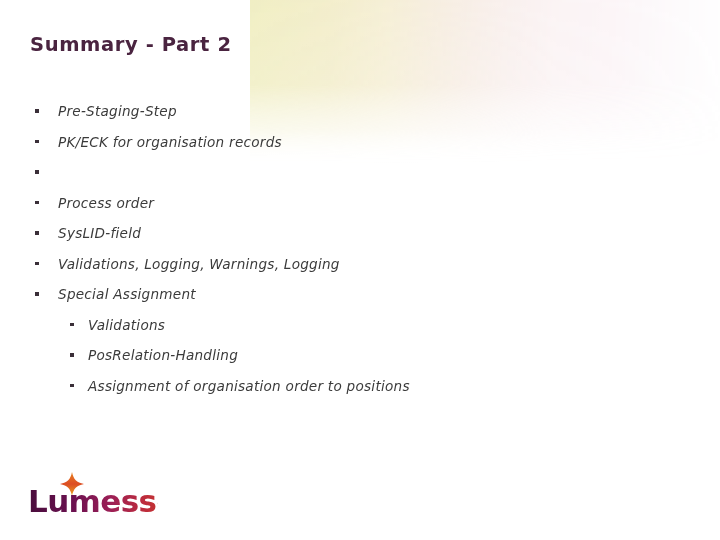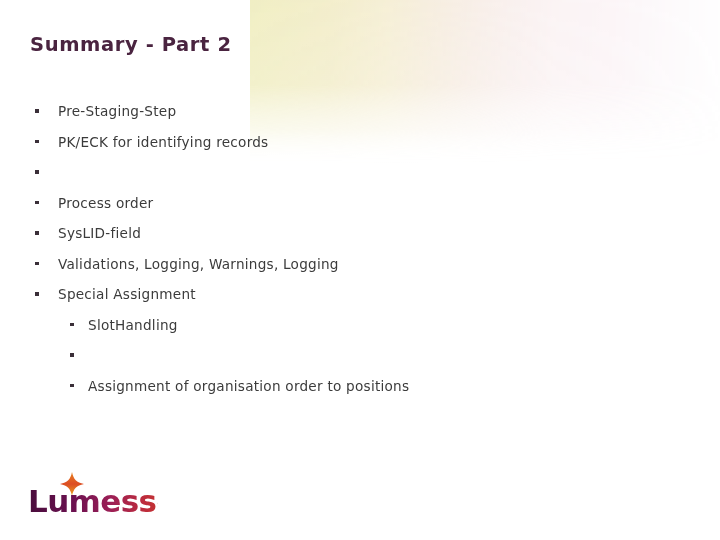--- a/index.html
+++ b/index.html
@@ -50,20 +50,21 @@
   #bullets {
     position: absolute;
     left: 0;
     top: 96px;
     width: 660px;
   }
   .bullet-row {
     position: relative;
     height: 30.5px;
     line-height: 30.5px;
+    font-style: italic;
   }
   .bullet-row .dot {
     position: absolute;
     top: 13px;
     width: 3.6px;
     height: 3.6px;
     background: #3a2f38;
   }
   .bullet-row .txt {
     position: absolute;
@@ -299,21 +300,21 @@
   <div id="bullets">
 
     <div class="bullet-row lvl1">
       <span class="dot"></span>
       <span class="txt">Pre-Staging-Step</span>
     </div>
 
 
     <div class="bullet-row lvl1">
       <span class="dot"></span>
-      <span class="txt">PK/ECK for identifying records</span>
+      <span class="txt">PK/ECK for organisation records</span>
     </div>
 
     <div class="bullet-row lvl1">
       <span class="dot"></span>
     </div>
 
     <div class="bullet-row lvl1">
       <span class="dot"></span>
       <span class="txt">Process order</span>
     </div>
@@ -328,25 +329,26 @@
       <span class="txt">Validations, Logging, Warnings, Logging</span>
     </div>
 
     <div class="bullet-row lvl1">
       <span class="dot"></span>
       <span class="txt">Special Assignment</span>
     </div>
 
     <div class="bullet-row lvl2">
       <span class="dot"></span>
-      <span class="txt">SlotHandling</span>
+      <span class="txt">Validations</span>
     </div>
 
     <div class="bullet-row lvl2">
       <span class="dot"></span>
+      <span class="txt">PosRelation-Handling</span>
     </div>
 
     <div class="bullet-row lvl2">
       <span class="dot"></span>
       <span class="txt">Assignment of organisation order to positions</span>
     </div>
 
   </div>
 
   <div id="logo">

